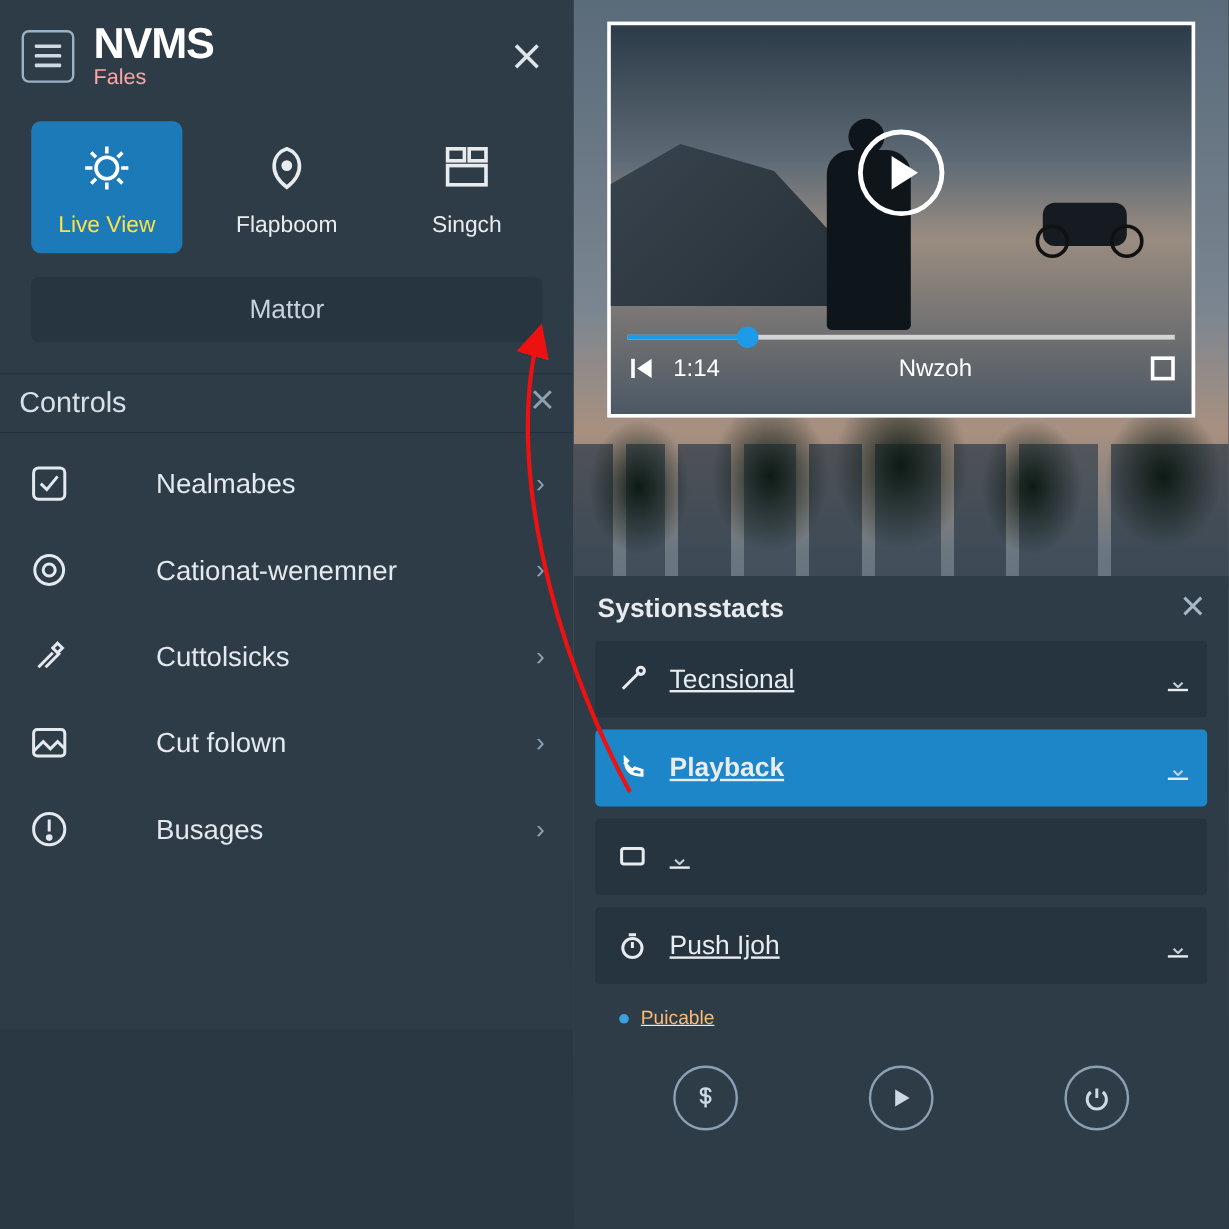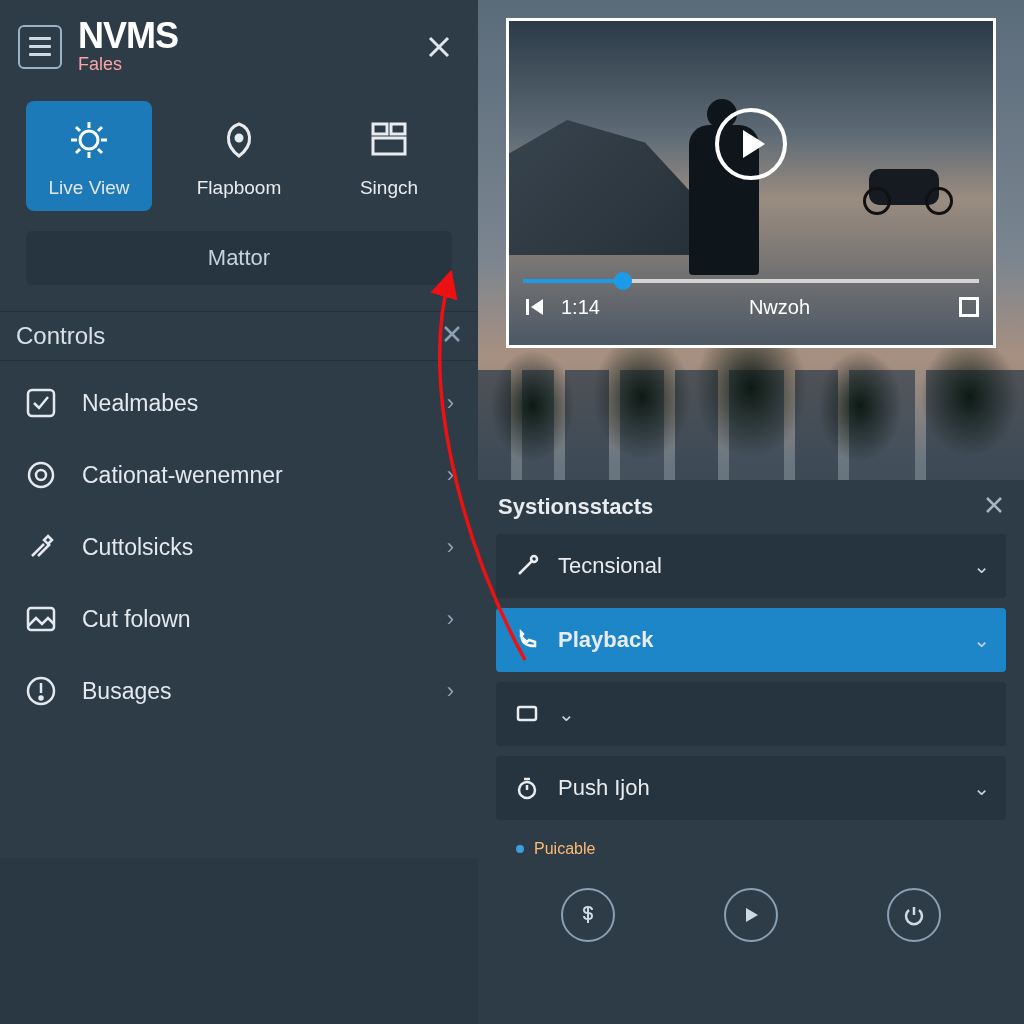--- a/index.html
+++ b/index.html
@@ -52,21 +52,21 @@
   width: 126px;
   display: flex; flex-direction: column; align-items: center;
   gap: 10px;
   padding: 12px 6px;
   border-radius: 8px;
   cursor: pointer;
 }
 .tile.active { background: #1d7ab8; }
 .tile .tile-icon { height: 54px; display:flex;align-items:center;justify-content:center;}
 .tile .tile-label { font-size: 19px; color: #e8ecef; }
-.tile.active .tile-label { color: #e5e5e5; }
+.tile.active .tile-label { color: #fde047; }
 
 .mattor-btn {
   margin: 20px 26px 0 26px;
   height: 54px;
   background: #273541;
   border-radius: 6px;
   display: flex; align-items: center; justify-content: center;
   font-size: 22px; color: #c6d3dd;
   cursor: pointer;
 }
@@ -80,20 +80,21 @@
 }
 .section-header .title { font-size: 24px; color: #d8e0e7; }
 .section-header .x { color: #8da1b2; font-size: 24px; cursor: pointer;}
 
 .ctrl-list { padding: 6px 0 0 0; }
 .ctrl-item {
   display: flex; align-items: center;
   height: 72px;
   padding: 0 24px 0 20px;
   cursor: pointer;
+  gap: 48px;
 }
 .ctrl-item .ci-icon {
   width: 42px; height: 42px; margin-right: 20px;
   display: flex; align-items: center; justify-content: center;
 }
 .ctrl-item .ci-label { flex: 1; font-size: 23px; color: #e3e9ee; }
 .ctrl-item .chev { color: #8da1b2; font-size: 22px; }
 
 
 .right-area {
@@ -195,21 +196,21 @@
   bottom: 0;
   background: #2e3c48;
   padding: 0 0 0 0;
 }
 .sys-header {
   display:flex;align-items:center;justify-content:space-between;
   padding: 14px 20px 14px 20px;
 }
 .sys-header .title{font-size:22px;font-weight:600;}
 .sys-header .x{color:#a8b7c4;cursor:pointer;}
-.sys-list{padding:0 18px;}
+.sys-list{padding:0 18px;text-decoration:underline;}
 .sys-item{
   display:flex;align-items:center;
   height:64px;padding:0 16px;border-radius:4px;margin-bottom:10px;
   background:#26343f; cursor:pointer;
 }
 .sys-item.active{background:#1d86c9;}
 .sys-item .si-icon{width:30px;height:30px;margin-right:16px;display:flex;align-items:center;justify-content:center;}
 .sys-item .si-label{flex:1;font-size:22px;}
 .sys-item.active .si-label{font-weight:700;}
 .sys-item .chev{font-size:20px;color:#c5d1db;}

